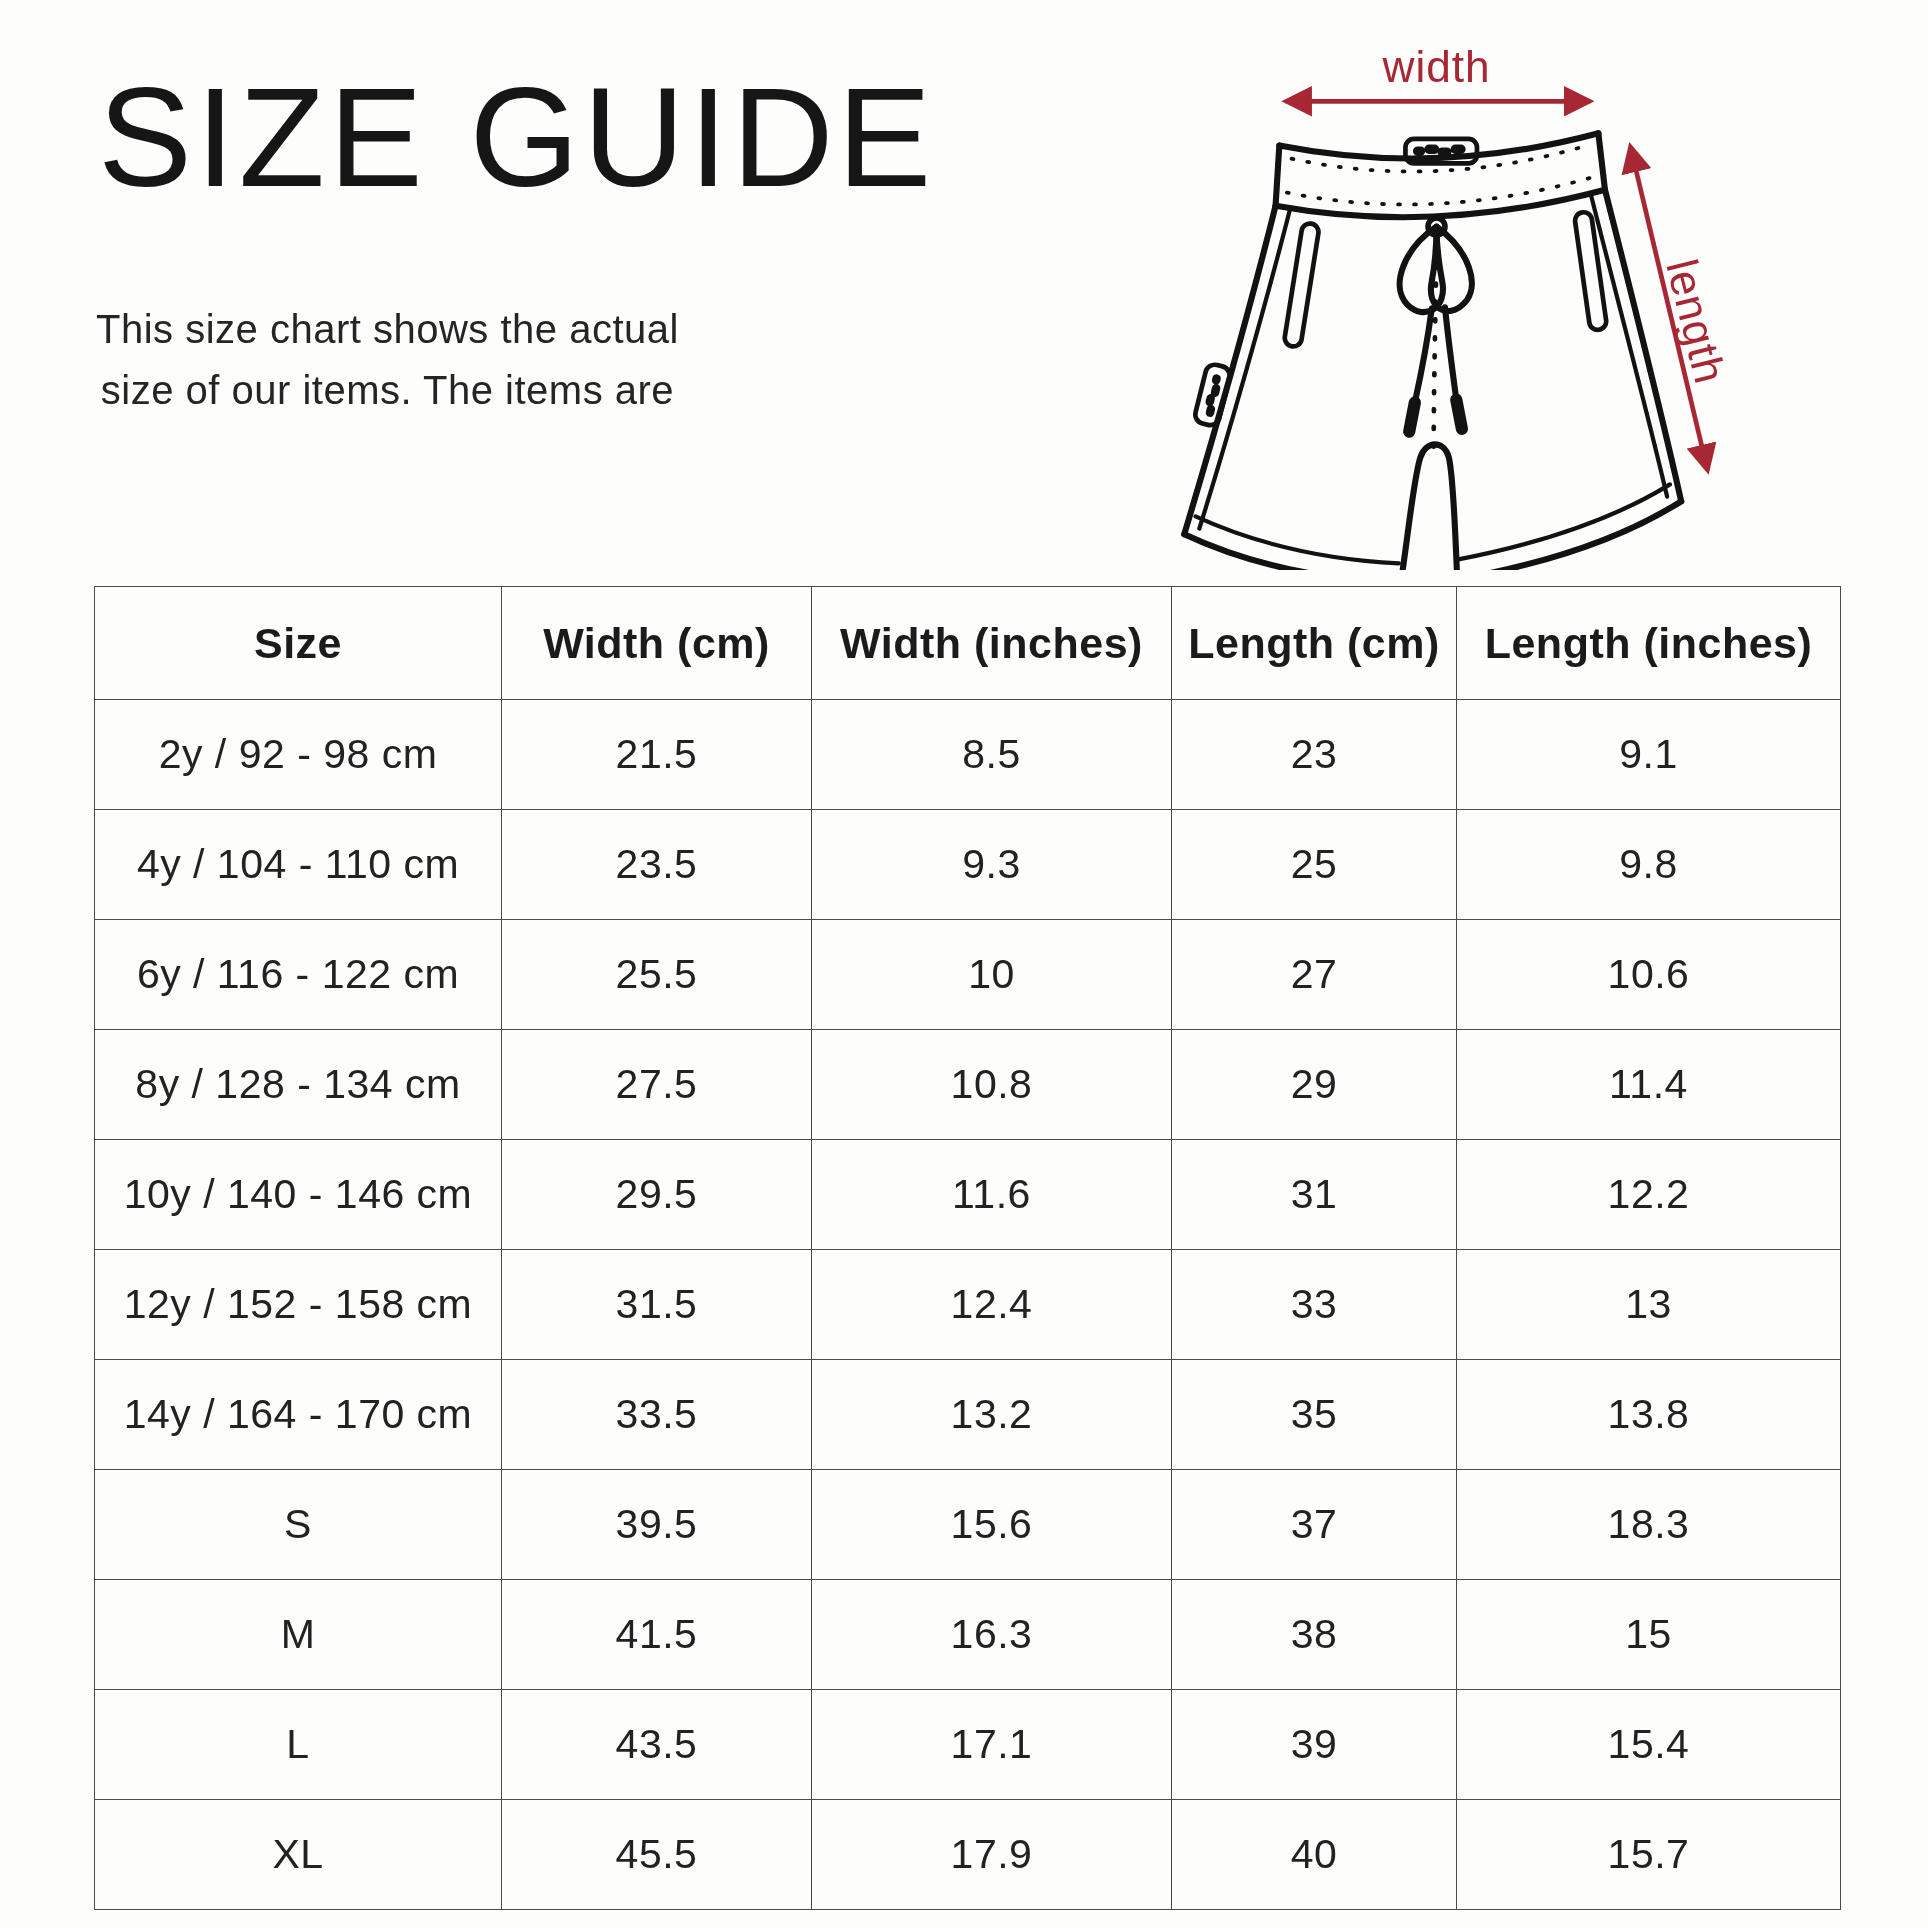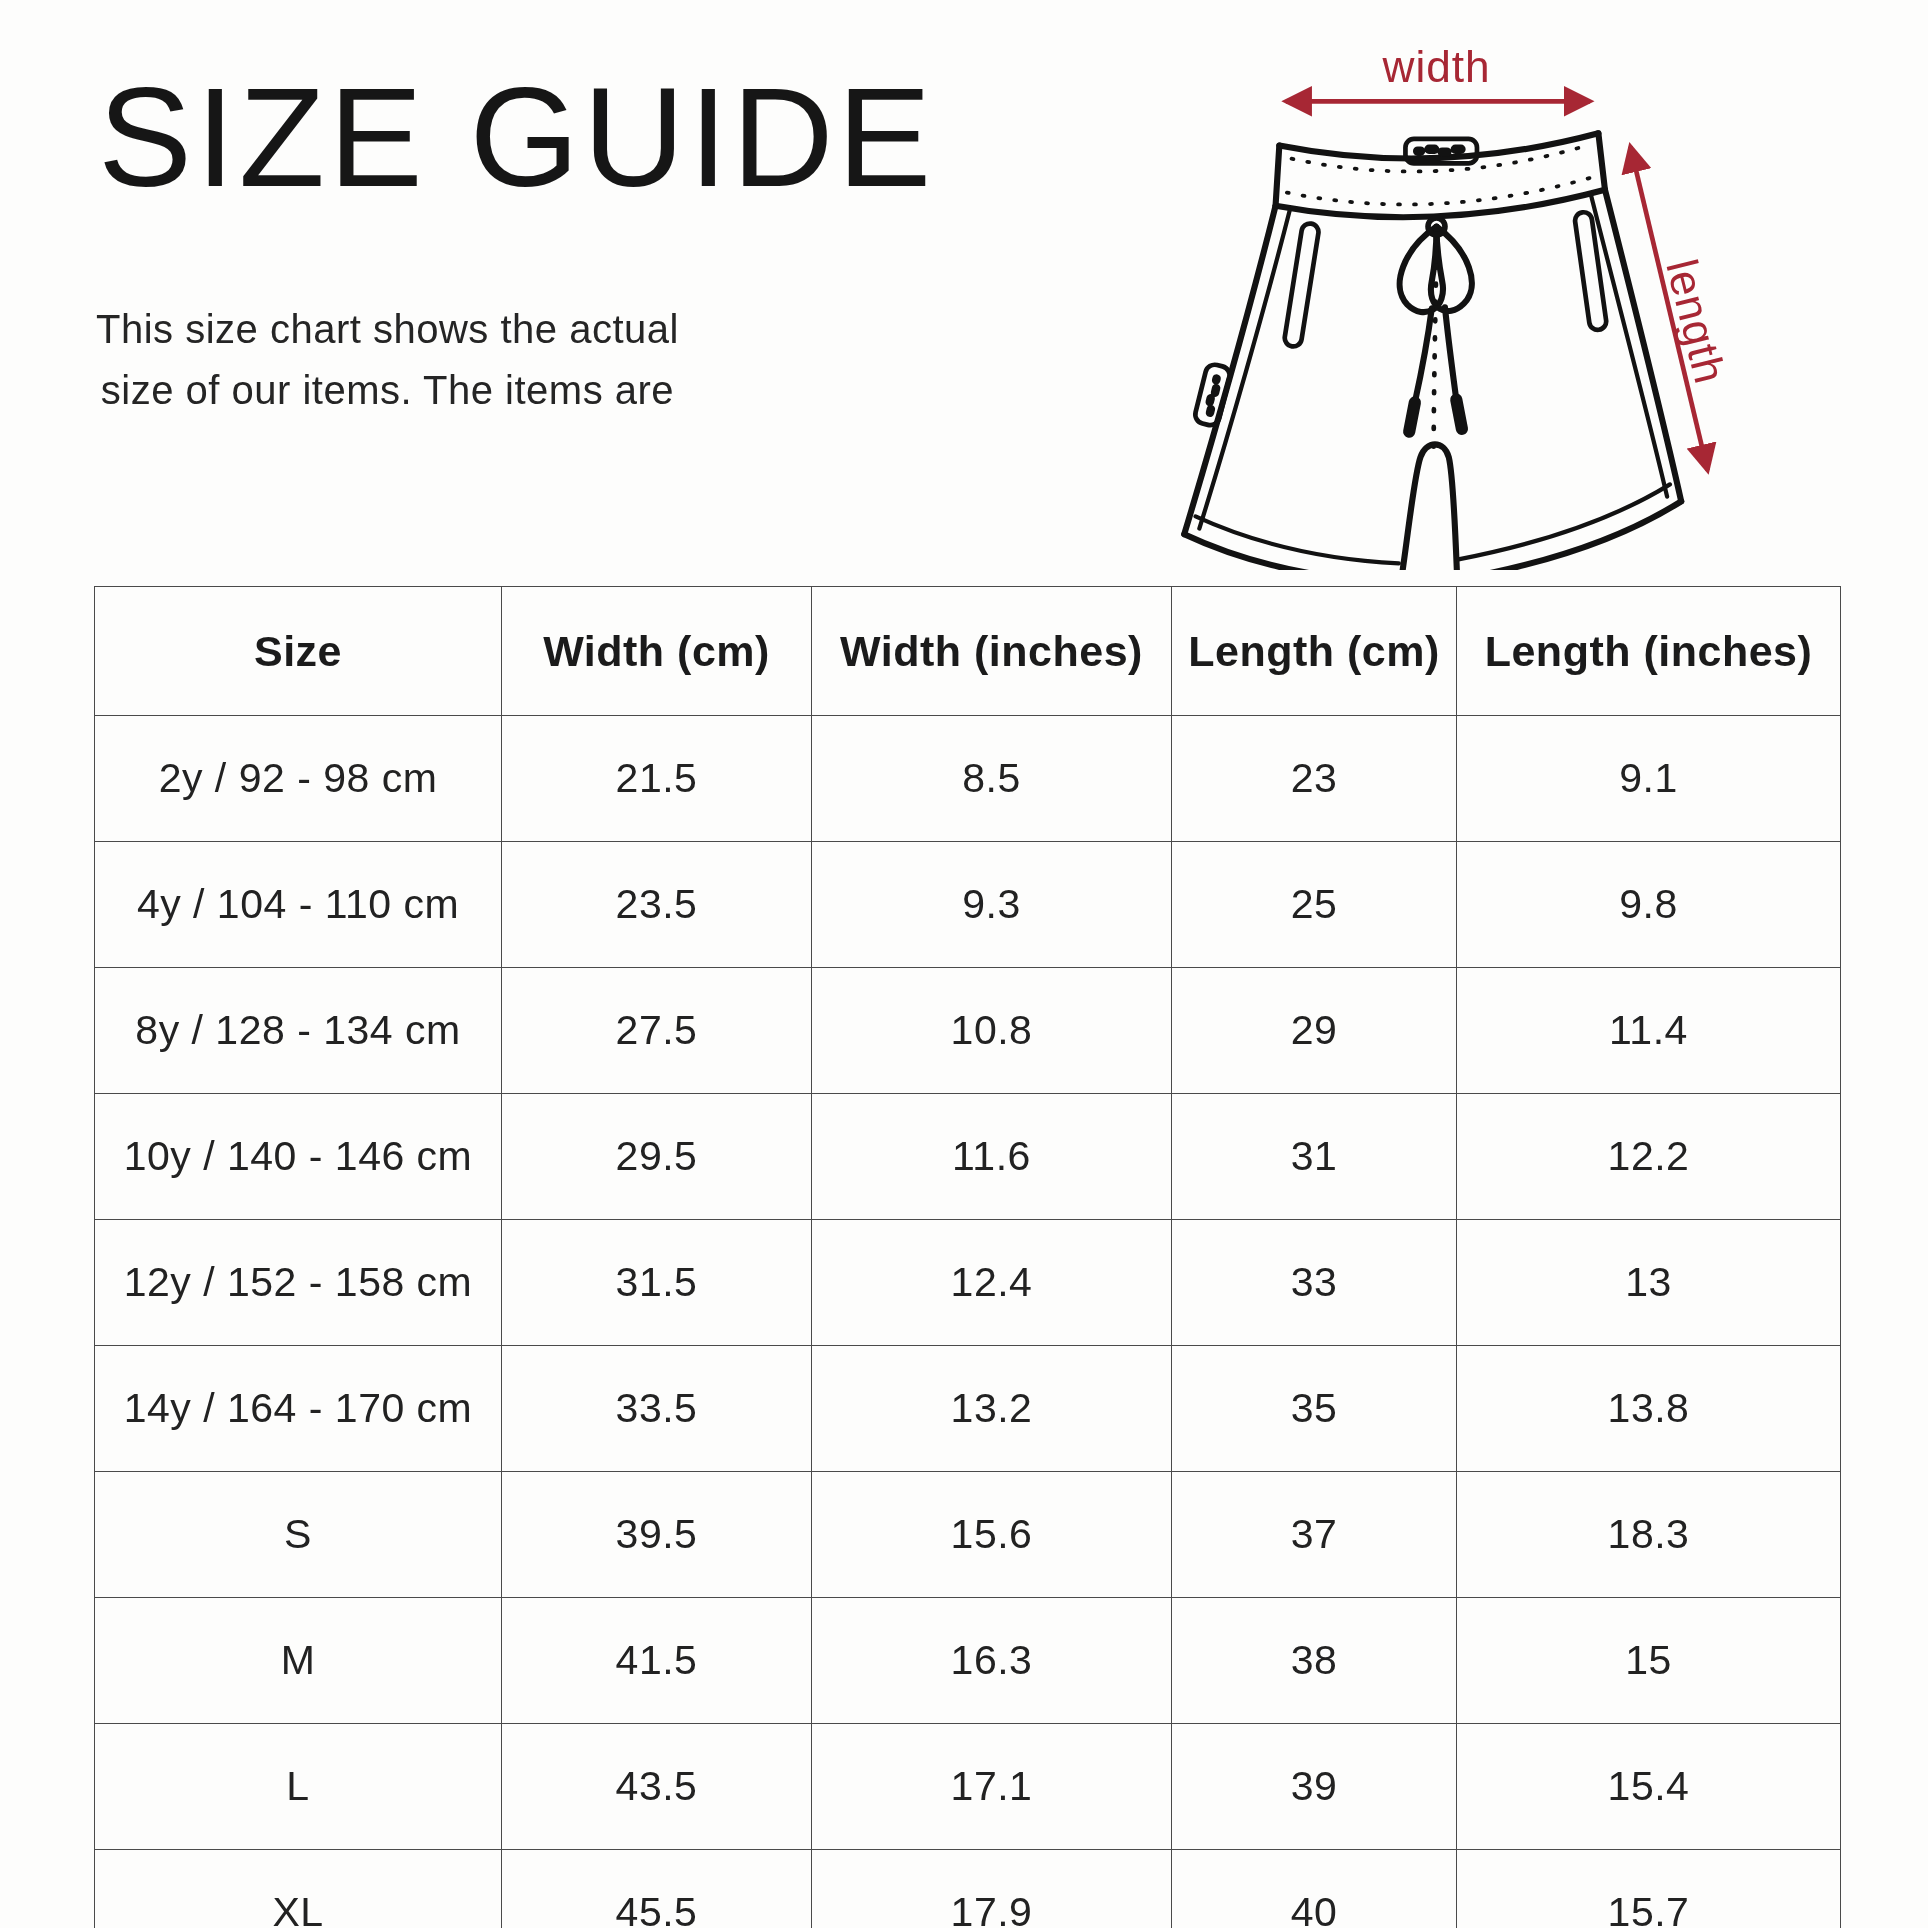--- a/index.html
+++ b/index.html
@@ -45,21 +45,21 @@
     position:absolute;
     left:94px;top:586px;
     width:1746px;
     border-collapse:collapse;
     table-layout:fixed;
   }
   .size-table th,.size-table td{
     border:1.9px solid #4a4a4a;
     text-align:center;
     vertical-align:middle;
-    padding:12px;
+    padding:4px;
   }
   .size-table th{
     height:104px;
     font-size:43px;
     font-weight:600;
     letter-spacing:0.5px;
     color:#1b1b1b;
   }
   .size-table td{
     height:101px;
@@ -169,20 +169,27 @@
         <td>9.1</td>
       </tr>
       <tr>
         <td>4y / 104 - 110 cm</td>
         <td>23.5</td>
         <td>9.3</td>
         <td>25</td>
         <td>9.8</td>
       </tr>
       <tr>
+        <td>6y / 116 - 122 cm</td>
+        <td>25.5</td>
+        <td>10</td>
+        <td>27</td>
+        <td>10.6</td>
+      </tr>
+      <tr>
         <td>8y / 128 - 134 cm</td>
         <td>27.5</td>
         <td>10.8</td>
         <td>29</td>
         <td>11.4</td>
       </tr>
       <tr>
         <td>10y / 140 - 146 cm</td>
         <td>29.5</td>
         <td>11.6</td>

